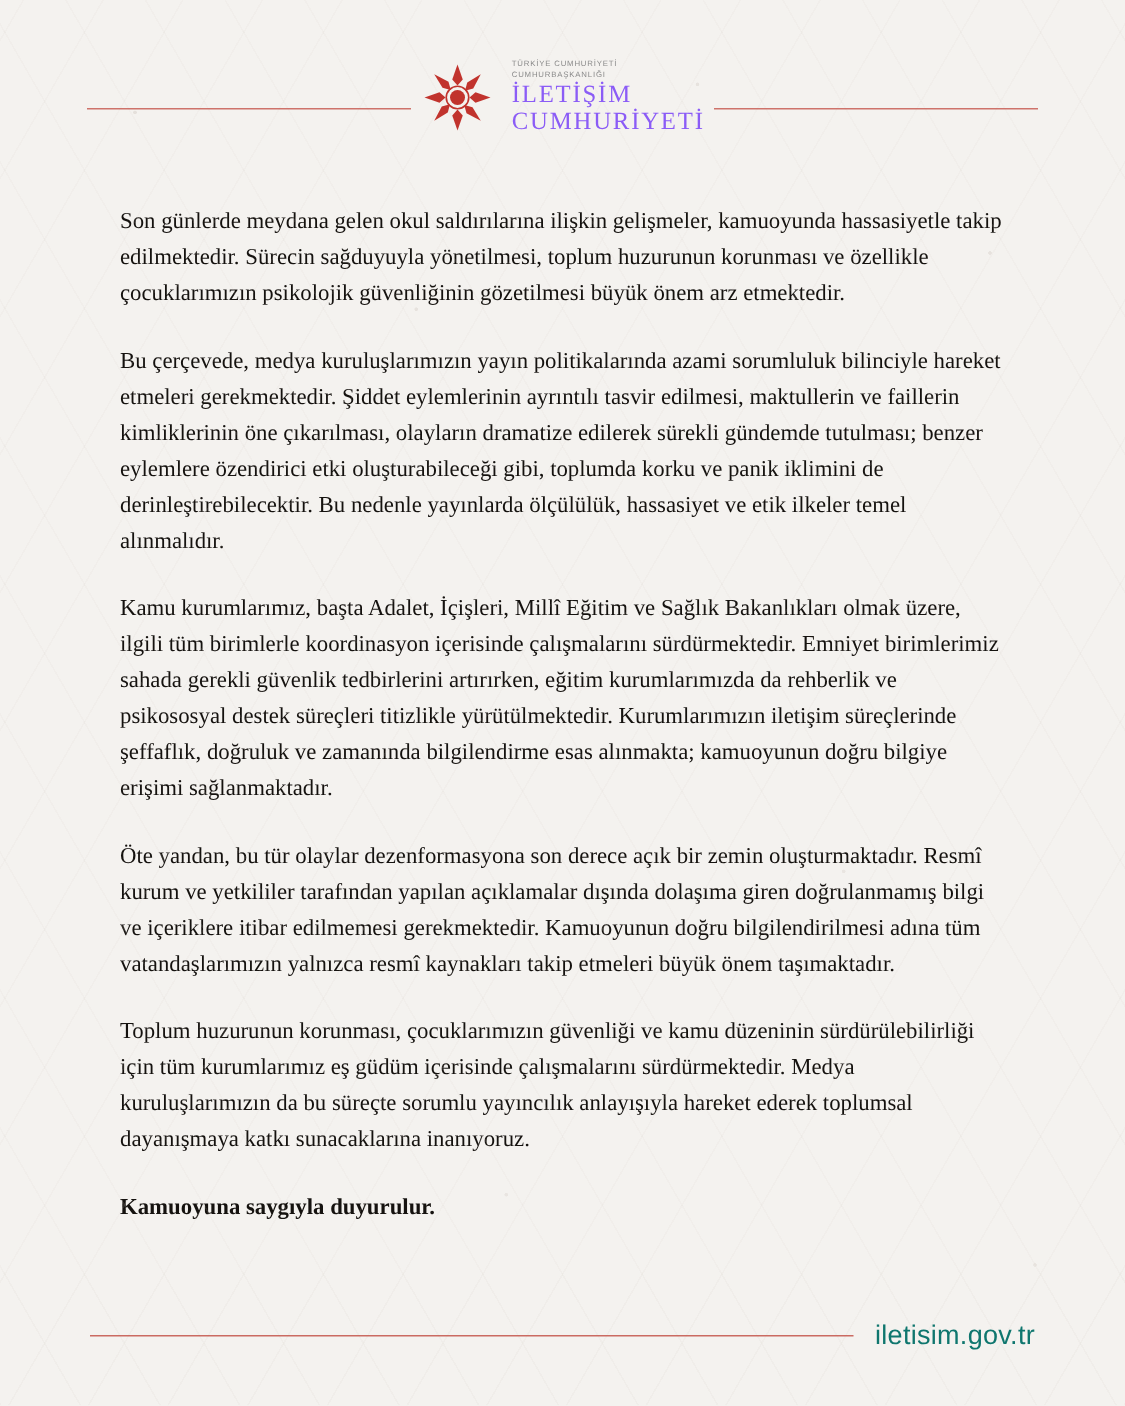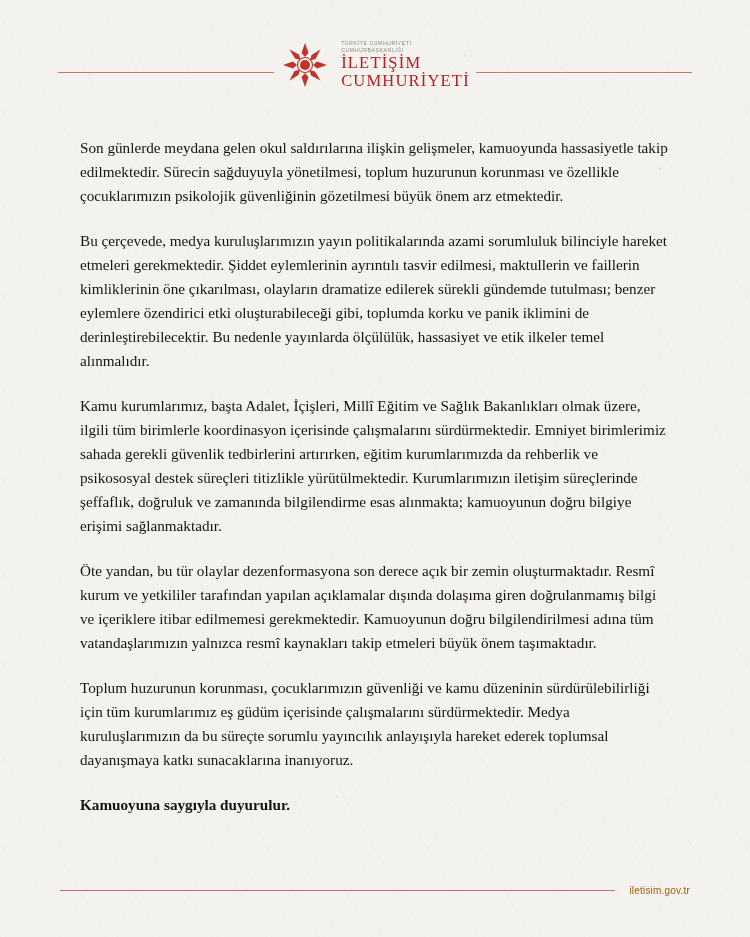--- a/index.html
+++ b/index.html
@@ -89,21 +89,21 @@
     font-size: 5.2px;
     letter-spacing: .55px;
     color: #8a8a8a;
     display: block;
     margin-bottom: 2px;
   }
   .logo-text .big {
     font-family: "Liberation Serif", serif;
     font-size: 16.5px;
     letter-spacing: 1.2px;
-    color: #b91c1c;
+    color: #8b5cf6;
     display: block;
   }
   .logo-text .big.second { margin-top: 1px; }
 
   
   .content {
     padding: 6px 78px 0 80px;
   }
   .content p {
     margin: 0 0 21px 0;
@@ -131,22 +131,22 @@
   }
   .footer-rule {
     flex: 1 1 auto;
     height: 1px;
     background: #c1483f;
     opacity: .8;
     margin-right: 14px;
   }
   .footer-url {
     font-family: "Liberation Sans", sans-serif;
-    font-size: 10px;
-    color: #a16207;
+    font-size: 18px;
+    color: #0f766e;
     letter-spacing: .2px;
     white-space: nowrap;
   }
 </style>
 </head>
 <body>
 
 <div class="page">
 
   <div class="bg-pattern"></div>

